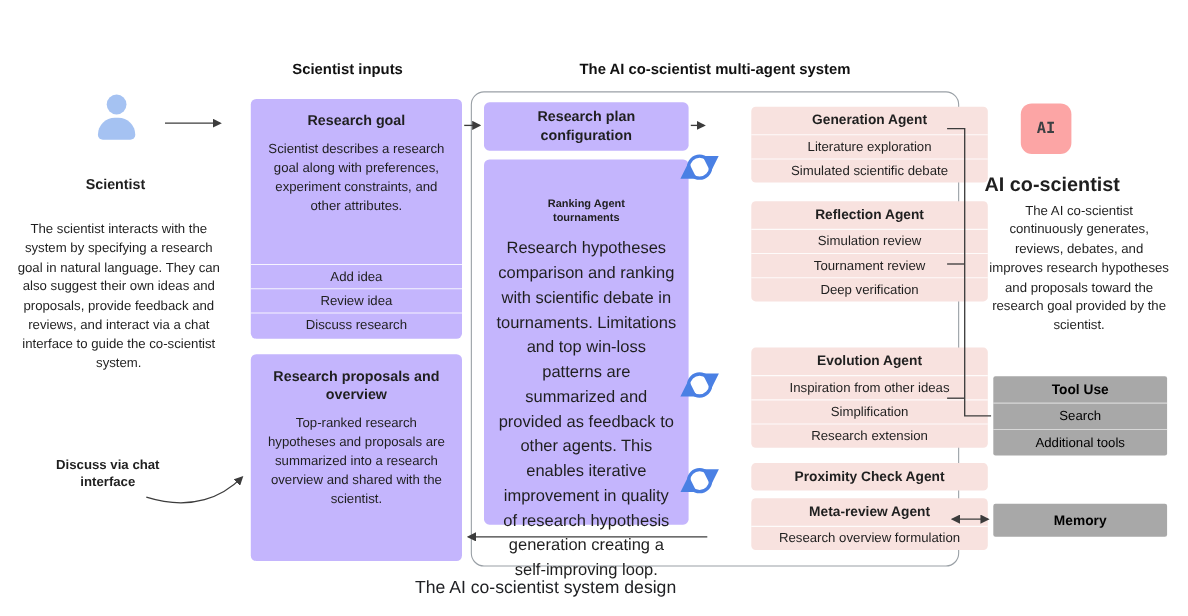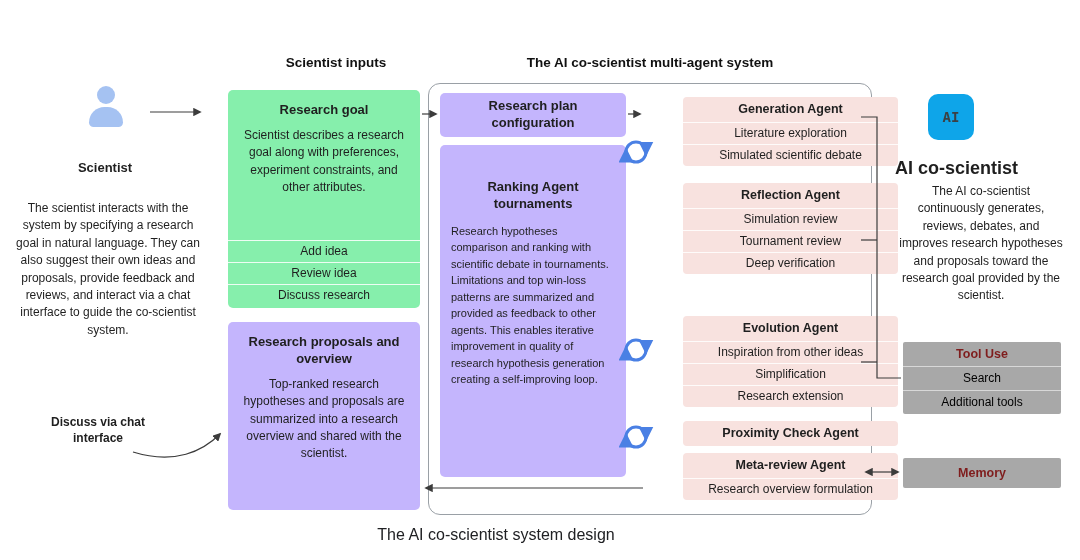--- a/index.html
+++ b/index.html
@@ -3,66 +3,66 @@
 <meta charset="utf-8">
 <style>
   html,body{margin:0;padding:0;background:#ffffff;}
   .canvas{
     position:relative;width:1080px;height:560px;background:#ffffff;
     font-family:"Liberation Sans", sans-serif;color:#1f1f1f;overflow:hidden;
   }
 
   
   .col-header{position:absolute;top:55px;font-size:13.5px;font-weight:bold;text-align:center;color:#111;}
-  .inputs-header{left:240px;width:192px;}
+  .inputs-header{left:220px;width:192px;}
   .system-header{left:428px;width:444px;}
 
   
   .person{position:absolute;left:84px;top:86px;width:44px;height:50px;}
   .p-head{position:absolute;left:13px;top:0;width:18px;height:18px;border-radius:50%;background:#a5c2f2;}
   .p-body{position:absolute;left:5px;top:21px;width:34px;height:20px;border-radius:17px 17px 5px 5px;background:#a5c2f2;}
   .scientist-title{position:absolute;left:20px;top:160px;width:170px;font-size:13px;font-weight:bold;text-align:center;}
   .scientist-desc{position:absolute;left:12px;top:200px;width:192px;font-size:12px;line-height:1.45;text-align:center;}
   .chat-note{position:absolute;left:28px;top:414px;width:140px;font-size:12px;font-weight:bold;line-height:1.35;text-align:center;}
 
   
   .box{position:absolute;border-radius:5px;}
-  .blue{background:#86efac;}
+  .blue{background:#c4b5fd;}
   .pink{background:#c4b5fd;}
   .box-title{font-weight:bold;font-size:13px;text-align:center;padding:12px 10px 6px 10px;line-height:1.3;}
   .box-desc{font-size:12px;line-height:1.45;text-align:center;padding:2px 14px;}
 
   .research-goal{left:228px;top:90px;width:192px;height:218px;}
   .goal-rows{position:absolute;left:0;bottom:2px;width:100%;}
   .goal-row{font-size:12px;text-align:center;line-height:21px;border-top:1px solid rgba(255,255,255,0.85);}
 
   .proposals{left:228px;top:322px;width:192px;height:188px;}
 
   
   .system-box{position:absolute;left:428px;top:83px;width:444px;height:432px;border:1.2px solid #9aa0a6;border-radius:12px;background:#fff;box-sizing:border-box;}
   .plan-box{left:440px;top:93px;width:186px;height:44px;display:flex;align-items:center;justify-content:center;}
   .plan-title{font-weight:bold;font-size:13px;text-align:center;line-height:1.3;padding:0 24px;}
   .ranking-box{left:440px;top:145px;width:186px;height:332px;}
-  .ranking-title{font-weight:bold;font-size:13px;text-align:center;line-height:1.3;padding:34px 30px 10px 30px;}
-  .ranking-desc{font-size:11px;line-height:1.5;padding:0 11px;}
+  .ranking-title{font-weight:bold;font-size:10px;text-align:center;line-height:1.3;padding:34px 30px 10px 30px;}
+  .ranking-desc{font-size:15px;line-height:1.5;text-align:center;padding:0 11px;}
 
   .agent{position:absolute;left:683px;width:215px;background:#f8e2df;border-radius:4px;}
   .agent-title{font-weight:bold;font-size:12.5px;text-align:center;line-height:25px;}
   .agent-row{font-size:12px;text-align:center;line-height:21px;border-top:1px solid rgba(255,255,255,0.85);}
 
   
-  .ai-icon{position:absolute;left:928px;top:94px;width:46px;height:46px;border-radius:10px;background:#0ea5e9;display:flex;align-items:center;justify-content:center;}
+  .ai-icon{position:absolute;left:928px;top:94px;width:46px;height:46px;border-radius:10px;background:#fca5a5;display:flex;align-items:center;justify-content:center;}
   .ai-icon span{font-family:"DejaVu Sans Mono", monospace;font-size:14px;font-weight:bold;color:#3c4043;}
   .ai-title{position:absolute;left:895px;top:158px;width:170px;font-size:18px;font-weight:bold;text-align:left;}
   .ai-desc{position:absolute;left:898px;top:183px;width:166px;font-size:12px;line-height:1.45;text-align:center;}
 
   .gray-box{position:absolute;left:903px;width:158px;background:#a8a8a8;border-radius:2px;}
   .tool-use{top:342px;}
   .memory{top:458px;height:30px;display:flex;align-items:center;justify-content:center;}
-  .gray-header{font-weight:bold;font-size:12.5px;text-align:center;line-height:24px;color:#7f1d1d;}
+  .gray-header{font-weight:bold;font-size:12.5px;text-align:center;line-height:24px;color:#000000;}
   .gray-row{font-size:12px;text-align:center;line-height:23px;border-top:1px solid rgba(255,255,255,0.55);color:#000;}
 
   .caption{position:absolute;left:0;top:526px;width:992px;text-align:center;font-size:16px;color:#202124;}
 
   
   .overlay{position:absolute;left:0;top:0;width:1080px;height:560px;pointer-events:none;z-index:5;}
   .conn{stroke:#3c3c3c;stroke-width:1.2;fill:none;}
   .loop{stroke:#4a80e4;stroke-width:3;fill:none;stroke-linecap:round;}
 </style>
 </head>

